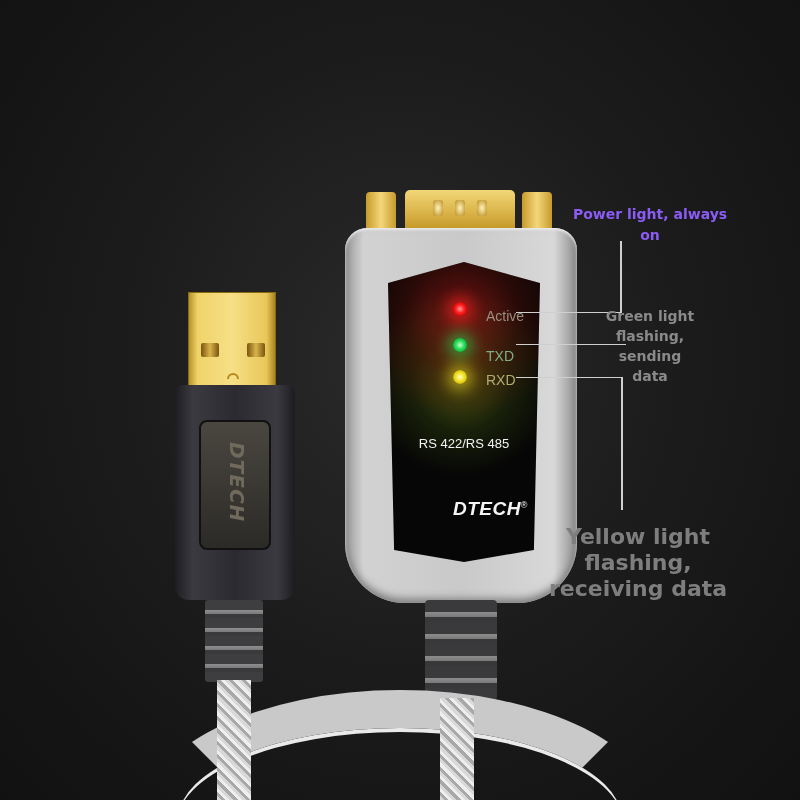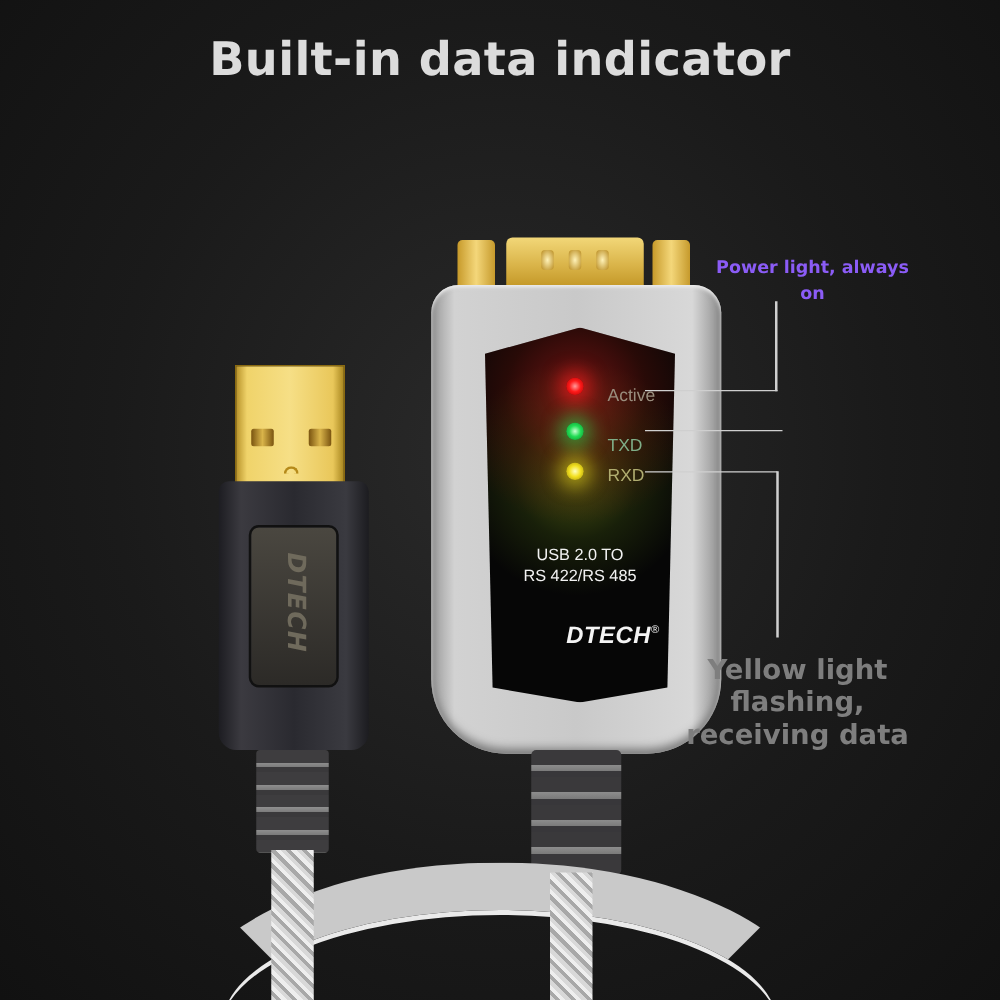--- a/index.html
+++ b/index.html
@@ -118,21 +118,20 @@
     border-top-color: #c9c9c9;
     background: transparent;
     box-shadow: inset 0 6px 0 -2px #eaeaea;
   }
 </style>
 </head>
 <body>
 
 <div class="stage">
 
-  <div class="title">Built-in data indicator</div>
 
   <div>
     <div class="usb-metal">
       <div class="usb-hole l"></div>
       <div class="usb-hole r"></div>
       <div class="usb-dot"></div>
     </div>
     <div class="usb-body">
       <div class="usb-panel">
         <div class="usb-logo">DTECH</div>
@@ -157,33 +156,33 @@
 
   <div class="led led-red"></div>
   <div class="led led-green"></div>
   <div class="led led-yellow"></div>
 
   <div class="led-label lbl-active">Active</div>
   <div class="led-label lbl-txd">TXD</div>
   <div class="led-label lbl-rxd">RXD</div>
 
   <div class="model">
-    <div>USB 2.0 TO</div>
     <div>RS 422/RS 485</div>
   </div>
   <div class="brand"><span>DTECH</span><sup>®</sup></div>
 
   <div class="db-strain"></div>
 
   <div class="coil"></div>
   <div class="cable-v cable-usb"></div>
   <div class="cable-v cable-db"></div>
 
   <div class="line" style="left:620px; top:241px; width:2px; height:72px;"></div>
   <div class="line" style="left:516px; top:312px; width:106px; height:1px;"></div>
   <div class="line" style="left:516px; top:344px; width:110px; height:1px;"></div>
   <div class="line" style="left:516px; top:377px; width:106px; height:1px;"></div>
   <div class="line" style="left:621px; top:377px; width:2px; height:133px;"></div>
 
   <div class="note note-power">Power light, always on</div>
+  <div class="note note-green">Green light flashing, sending data</div>
   <div class="note note-yellow">Yellow light flashing, receiving data</div>
 
 </div>
 
 </body></html>

